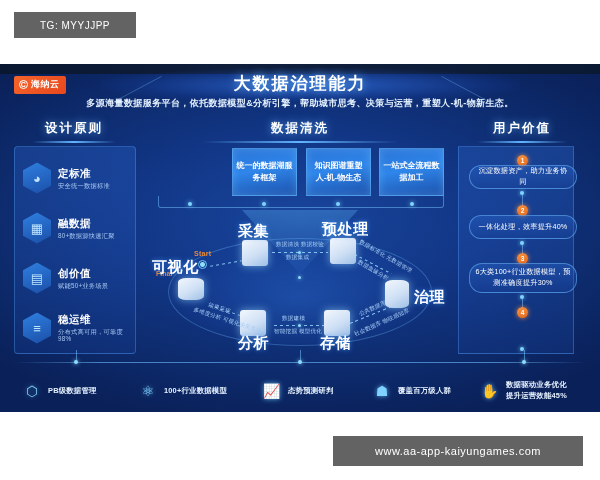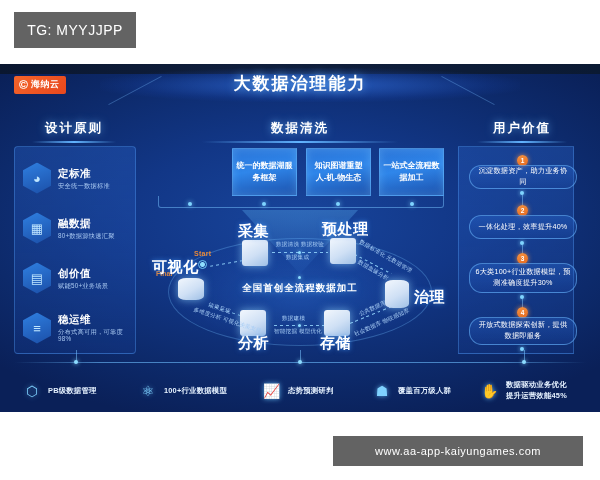--- a/index.html
+++ b/index.html
@@ -13,21 +13,21 @@
   
   .wm {
     position: absolute;
     background: #636363;
     color: #ffffff;
     font-size: 15px;
     letter-spacing: 0.5px;
     display: flex; align-items: center; justify-content: center;
     z-index: 50;
   }
-  #wm-top { left: 14px; top: 12px; width: 122px; height: 36px; font-size: 14px; }
+  #wm-top { left: 14px; top: 12px; width: 122px; height: 26px; font-size: 10px; }
   #wm-bottom { left: 333px; top: 436px; width: 250px; height: 30px; font-size: 11px; }
 
   
   #info {
     position: absolute; left: 0; top: 64px; width: 600px; height: 348px;
     background:
       radial-gradient(ellipse 70% 60% at 50% 45%, #18459c 0%, #123787 40%, #0d2a6b 75%, #0a2058 100%),
       linear-gradient(180deg, #0e2f7a 0%, #102c72 100%);
     overflow: hidden;
   }
@@ -228,20 +228,21 @@
   <div class="topglow"></div>
   <div class="diagline" style="left:105px;top:26px;width:60px;transform:rotate(-28deg);"></div>
   <div class="diagline" style="left:438px;top:26px;width:60px;transform:rotate(28deg);"></div>
 
   <div id="logo">
     <span class="c-mark">C</span>
     <span>海纳云</span>
   </div>
 
   <div id="banner-title">大数据治理能力</div>
+  <div id="banner-sub">多源海量数据服务平台，依托数据模型&amp;分析引擎，帮助城市思考、决策与运营，重塑人-机-物新生态。</div>
 
   <div class="col-title" id="t-left">
     <span>设计原则</span>
     <span class="ul"></span>
   </div>
   <div class="col-title" id="t-center">
     <span>数据清洗</span>
     <span class="ul"></span>
   </div>
   <div class="col-title" id="t-right">
@@ -296,21 +297,20 @@
   <div id="cc-bracket"></div>
   <div class="cc-dot" style="left:188px;"></div>
   <div class="cc-dot" style="left:262px;"></div>
   <div class="cc-dot" style="left:336px;"></div>
   <div class="cc-dot" style="left:410px;"></div>
 
   <div id="flow">
     <div id="flow-ellipse"></div>
     <div id="flow-cone"></div>
 
-    <div id="center-caption">全国首创全流程数据加工</div>
 
     <div id="start-marker">Start</div>
     <div id="start-ring"></div>
     <div id="final-marker">Final</div>
 
     <div class="dash" style="left:60px;top:59px;width:32px;transform:rotate(-10deg);"></div>
     <div class="dash" style="left:122px;top:48px;width:56px;"></div>
     <div class="dash" style="left:196px;top:58px;width:48px;transform:rotate(28deg);"></div>
     <div class="dash" style="left:198px;top:110px;width:48px;transform:rotate(-22deg);"></div>
     <div class="dash" style="left:124px;top:121px;width:54px;"></div>
@@ -360,21 +360,20 @@
     <div class="rp-item" style="top:68px;height:24px;">一体化处理，效率提升40%</div>
     <div class="rp-cdot" style="top:94px;"></div>
     <div class="rp-conn" style="top:98px;height:10px;"></div>
 
     <div class="rp-badge" style="top:106px;">3</div>
     <div class="rp-item" style="top:116px;height:30px;">6大类100+行业数据模型，预测准确度提升30%</div>
     <div class="rp-cdot" style="top:148px;"></div>
     <div class="rp-conn" style="top:152px;height:10px;"></div>
 
     <div class="rp-badge" style="top:160px;">4</div>
-    <div class="rp-item" style="top:170px;height:28px;">开放式数据探索创新，提供数据即服务</div>
     <div class="rp-cdot" style="top:200px;"></div>
   </div>
 
   <div id="bottom-div"></div>
   <div class="bd-stub" style="left:76px;"></div>
   <div class="bdot-top" style="left:74px;"></div>
   <div class="bd-stub" style="left:300px;"></div>
   <div class="bdot-top" style="left:298px;"></div>
   <div class="bd-stub" style="left:524px;"></div>
   <div class="bdot-top" style="left:522px;"></div>

